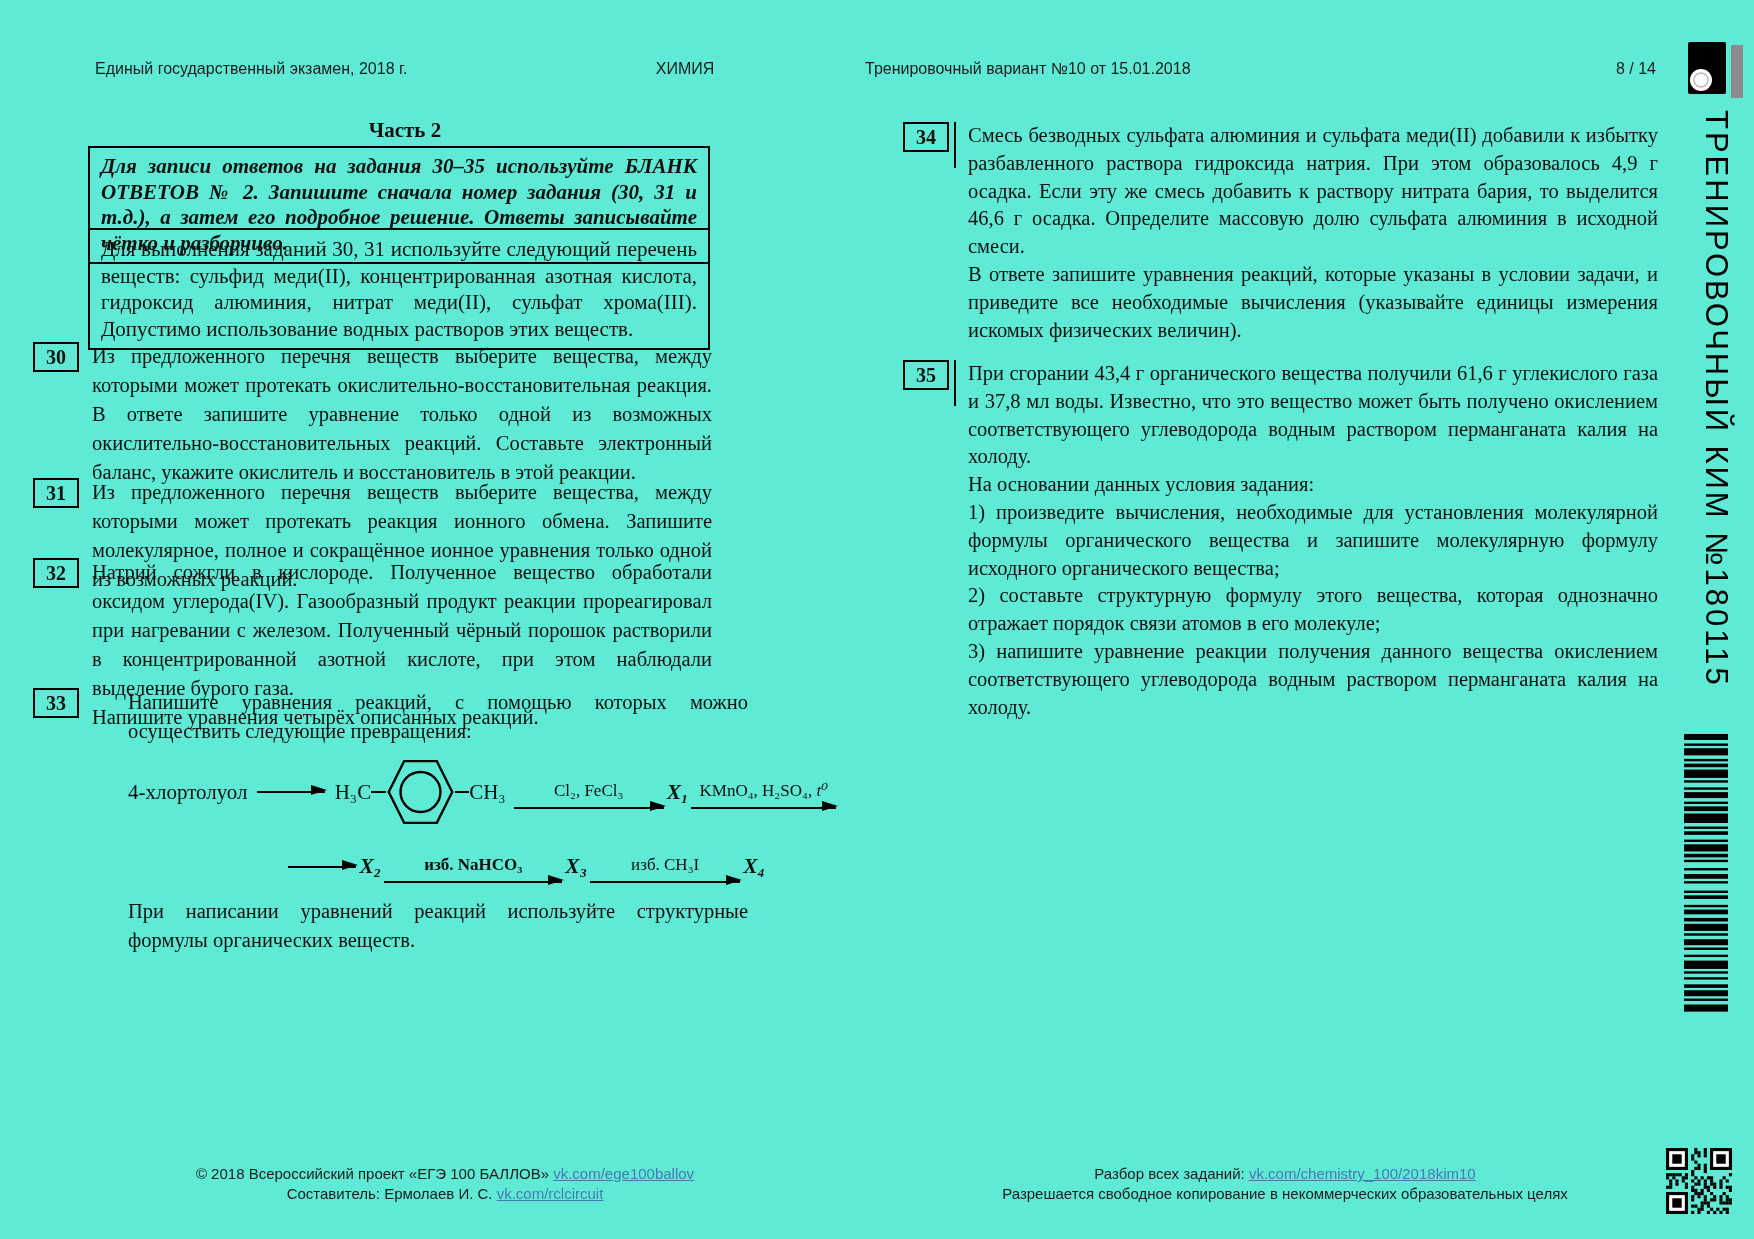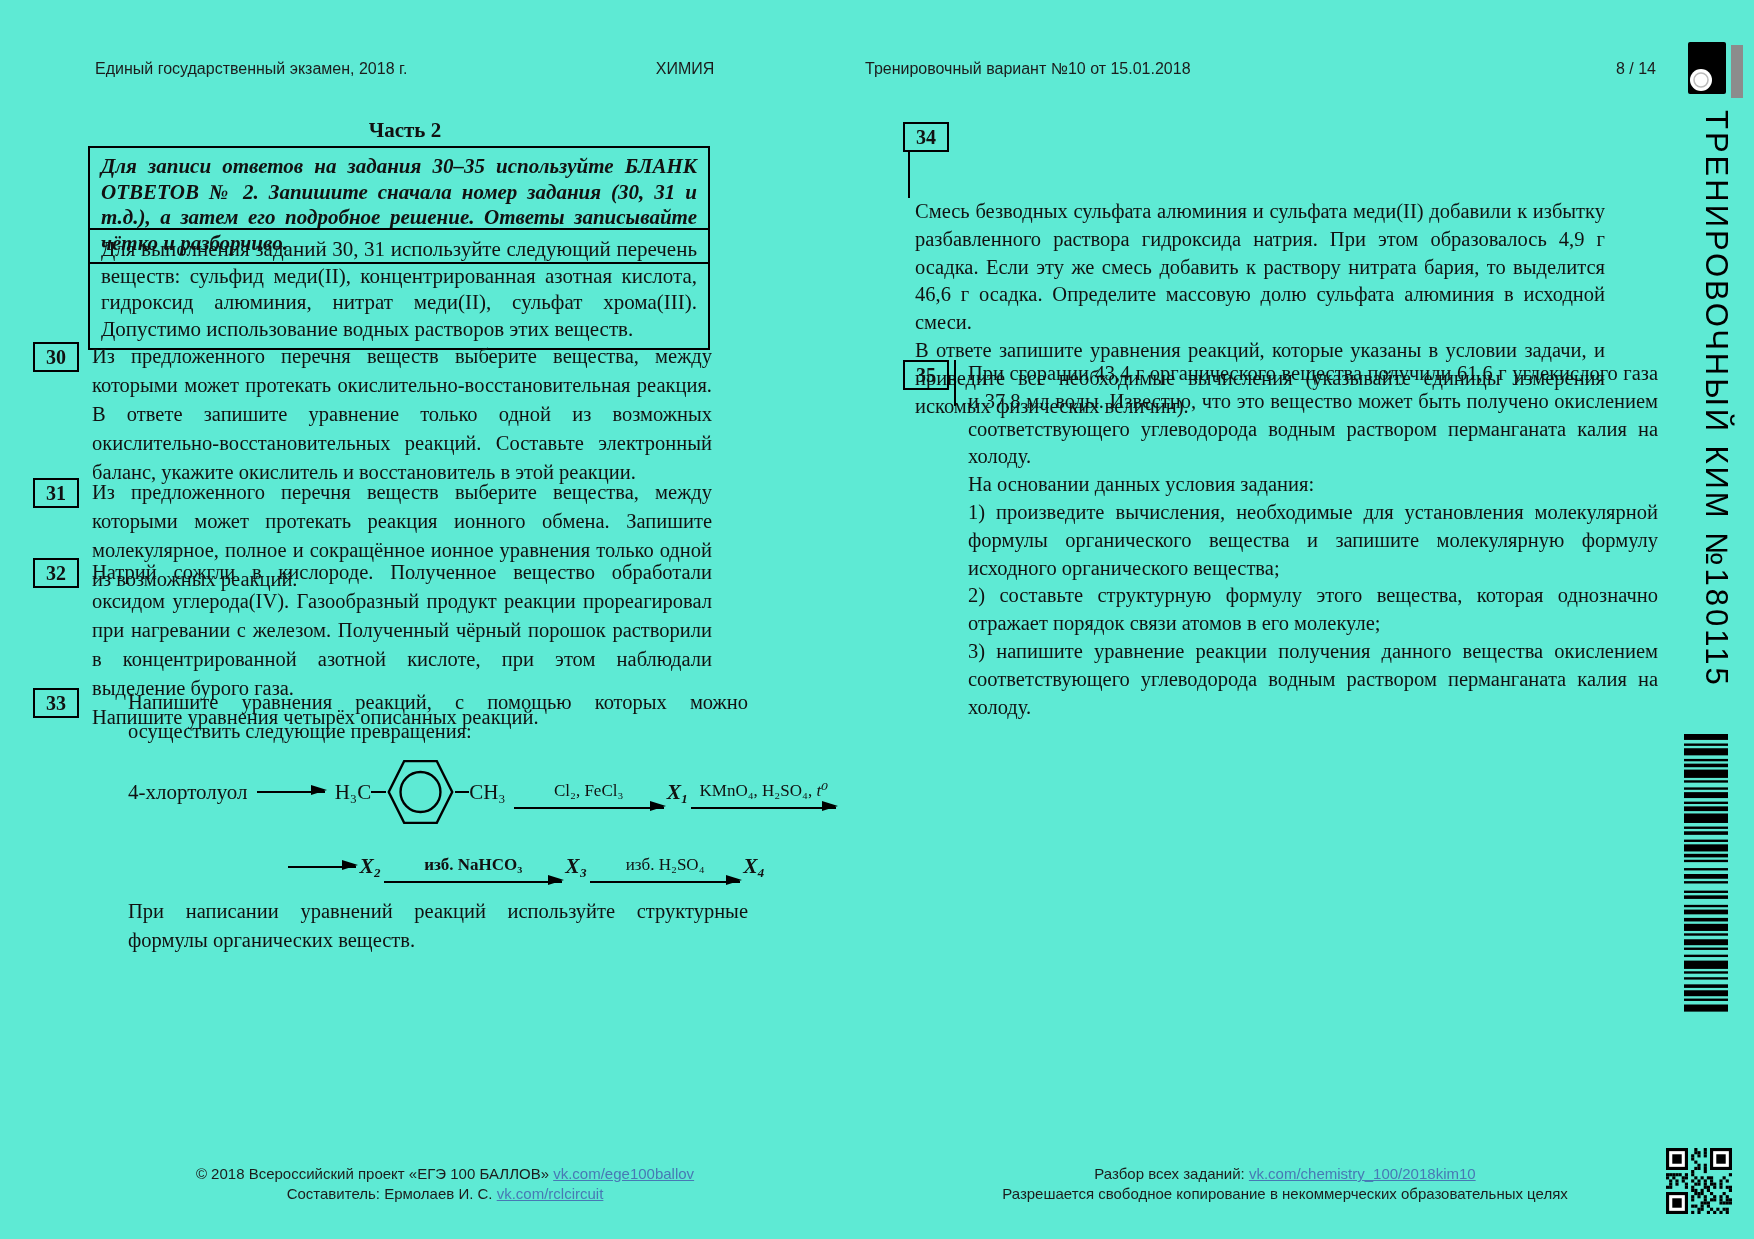--- a/index.html
+++ b/index.html
@@ -131,31 +131,31 @@
         <div class="rx-arrow arrow-plain">
           <div class="rx-line"></div>
         </div>
         <span class="xv">X₂</span>
         <div class="rx-arrow" style="min-width:178px;font-weight:bold;">
           <div class="rx-lbl">изб. NaHCO₃</div>
           <div class="rx-line"></div>
         </div>
         <span class="xv">X₃</span>
         <div class="rx-arrow" style="min-width:150px;">
-          <div class="rx-lbl">изб. H₂SO₄</div>
+          <div class="rx-lbl">изб. CH₃I</div>
           <div class="rx-line"></div>
         </div>
         <span class="xv">X₄</span>
       </div>
 
       <div class="closing">При написании уравнений реакций используйте структурные формулы органических веществ.</div>
     </div>
   </div>
 
-  <div class="task r" style="top:122px;flex-direction:column;">
+  <div class="task r" style="top:122px;">
     <div class="num">34</div>
     <div class="rule"></div>
     <div class="txt" style="line-height:27.8px;">
       <div>Смесь безводных сульфата алюминия и сульфата меди(II) добавили к избытку разбавленного раствора гидроксида натрия. При этом образовалось 4,9 г осадка. Если эту же смесь добавить к раствору нитрата бария, то выделится 46,6 г осадка. Определите массовую долю сульфата алюминия в исходной смеси.</div>
       <div class="para2">В ответе запишите уравнения реакций, которые указаны в условии задачи, и приведите все необходимые вычисления (указывайте единицы измерения искомых физических величин).</div>
     </div>
   </div>
 
   <div class="task r" style="top:360px;">
     <div class="num">35</div>

